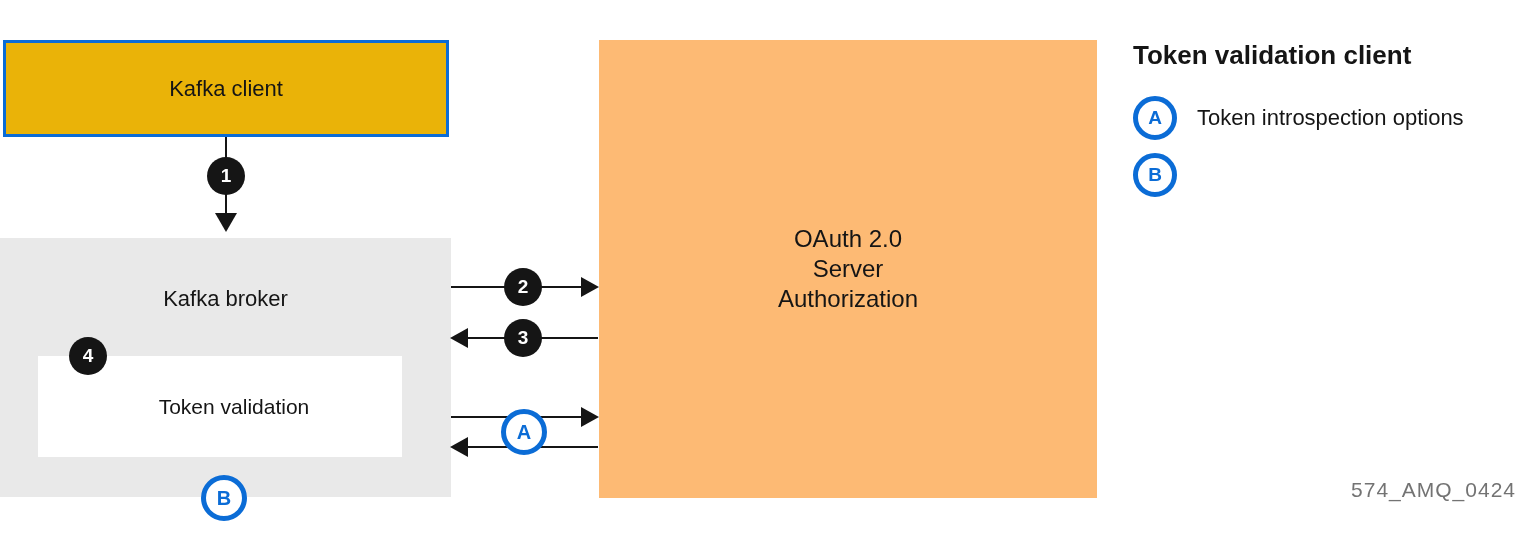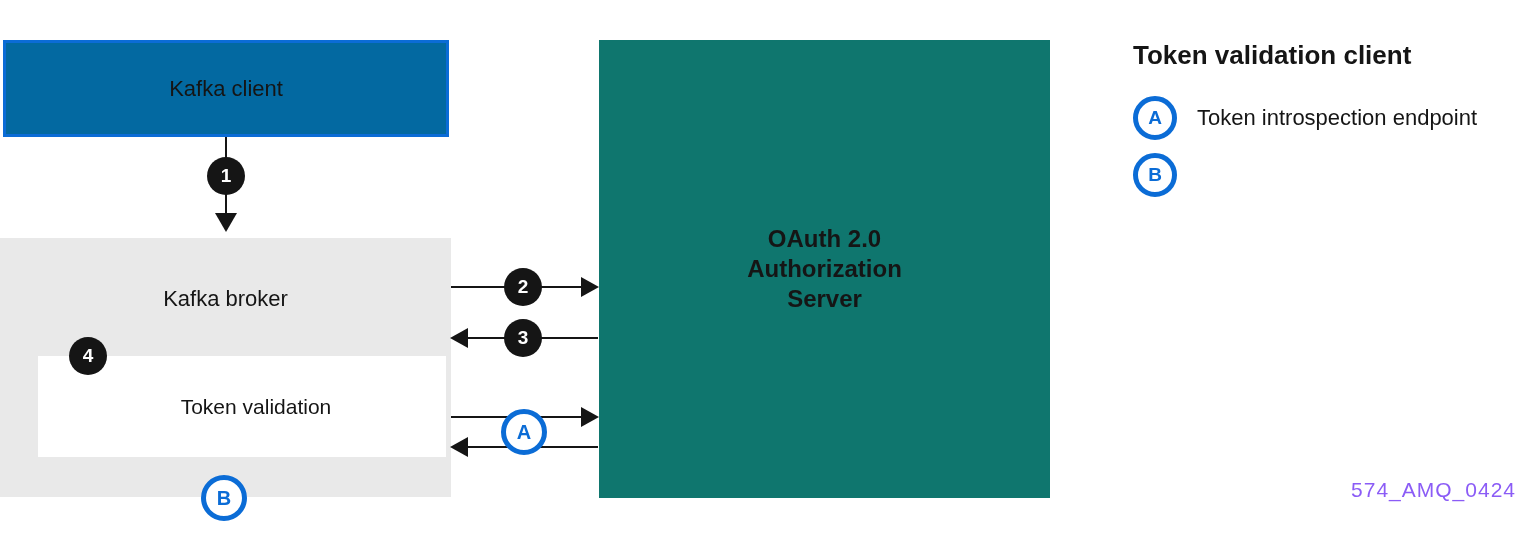--- a/index.html
+++ b/index.html
@@ -13,44 +13,44 @@
     width: 1520px;
     height: 550px;
     background: #ffffff;
     overflow: hidden;
   }
 
   
   .box { position: absolute; }
   .kafka-client {
     left: 3px; top: 40px; width: 446px; height: 97px;
-    background: #0369a1;
+    background: #eab308;
     border: 3px solid var(--blue);
     display: flex; align-items: center; justify-content: center;
     font-size: 22px;
   }
   .kafka-broker {
     left: 0px; top: 238px; width: 451px; height: 259px;
     background: #e9e9e9;
   }
   .broker-label {
     position: absolute; left: 0; top: 286px; width: 451px;
     text-align: center; font-size: 22px;
   }
   .token-validation {
-    left: 38px; top: 356px; width: 408px; height: 101px;
+    left: 38px; top: 356px; width: 364px; height: 101px;
     background: #ffffff;
     display: flex; align-items: center; justify-content: center;
     font-size: 21px;
     padding-left: 28px;
   }
   .oauth-server {
-    left: 599px; top: 40px; width: 451px; height: 458px;
-    background: #0f766e;
-    display: flex; align-items: center; justify-content: center; font-weight: bold;
+    left: 599px; top: 40px; width: 498px; height: 458px;
+    background: #fdba74;
+    display: flex; align-items: center; justify-content: center;
   }
   .oauth-label { text-align: center; font-size: 24px; line-height: 30px; }
 
   
   .badge-dark {
     position: absolute; width: 38px; height: 38px; border-radius: 50%;
     background: #151515; color: #ffffff;
     display: flex; align-items: center; justify-content: center;
     font-size: 19px; font-weight: bold; z-index: 5;
   }
@@ -91,21 +91,21 @@
   .legend-circle {
     width: 44px; height: 44px; border-radius: 50%;
     background: #ffffff; border: 5px solid var(--blue); color: var(--blue);
     display: flex; align-items: center; justify-content: center;
     font-size: 19px; font-weight: bold; flex: none;
   }
   .legend-label { margin-left: 20px; font-size: 22px; white-space: nowrap; }
 
   .watermark {
     position: absolute; right: 4px; top: 478px;
-    font-size: 21px; color: #8b5cf6; letter-spacing: 1px;
+    font-size: 21px; color: #737373; letter-spacing: 1px;
   }
 
   :root { --blue: #0b6cd6; }
 </style>
 </head>
 <body>
 
 <div class="canvas">
 
   <div class="box kafka-client">
@@ -128,22 +128,22 @@
     <span>4</span>
   </div>
 
   <div class="badge-blue" style="left:201px; top:475px;">
     <span>B</span>
   </div>
 
   <div class="box oauth-server">
     <div class="oauth-label">
       <div>OAuth 2.0</div>
+      <div>Server</div>
       <div>Authorization</div>
-      <div>Server</div>
     </div>
   </div>
 
   <div class="hline" style="left:451px; top:286px; width:132px;"></div>
   <div class="head-right" style="left:581px; top:277px;"></div>
   <div class="badge-dark" style="left:504px; top:268px;">
     <span>2</span>
   </div>
 
   <div class="hline" style="left:467px; top:337px; width:131px;"></div>
@@ -158,21 +158,21 @@
   <div class="head-left" style="left:450px; top:437px;"></div>
   <div class="badge-blue" style="left:501px; top:409px;">
     <span>A</span>
   </div>
 
   <div class="legend-title">Token validation client</div>
   <div class="legend-row legend-row-a">
     <div class="legend-circle">
       <span>A</span>
     </div>
-    <div class="legend-label">Token introspection endpoint</div>
+    <div class="legend-label">Token introspection options</div>
   </div>
   <div class="legend-row legend-row-b">
     <div class="legend-circle">
       <span>B</span>
     </div>
   </div>
 
   <div class="watermark">574_AMQ_0424</div>
 
 </div>

